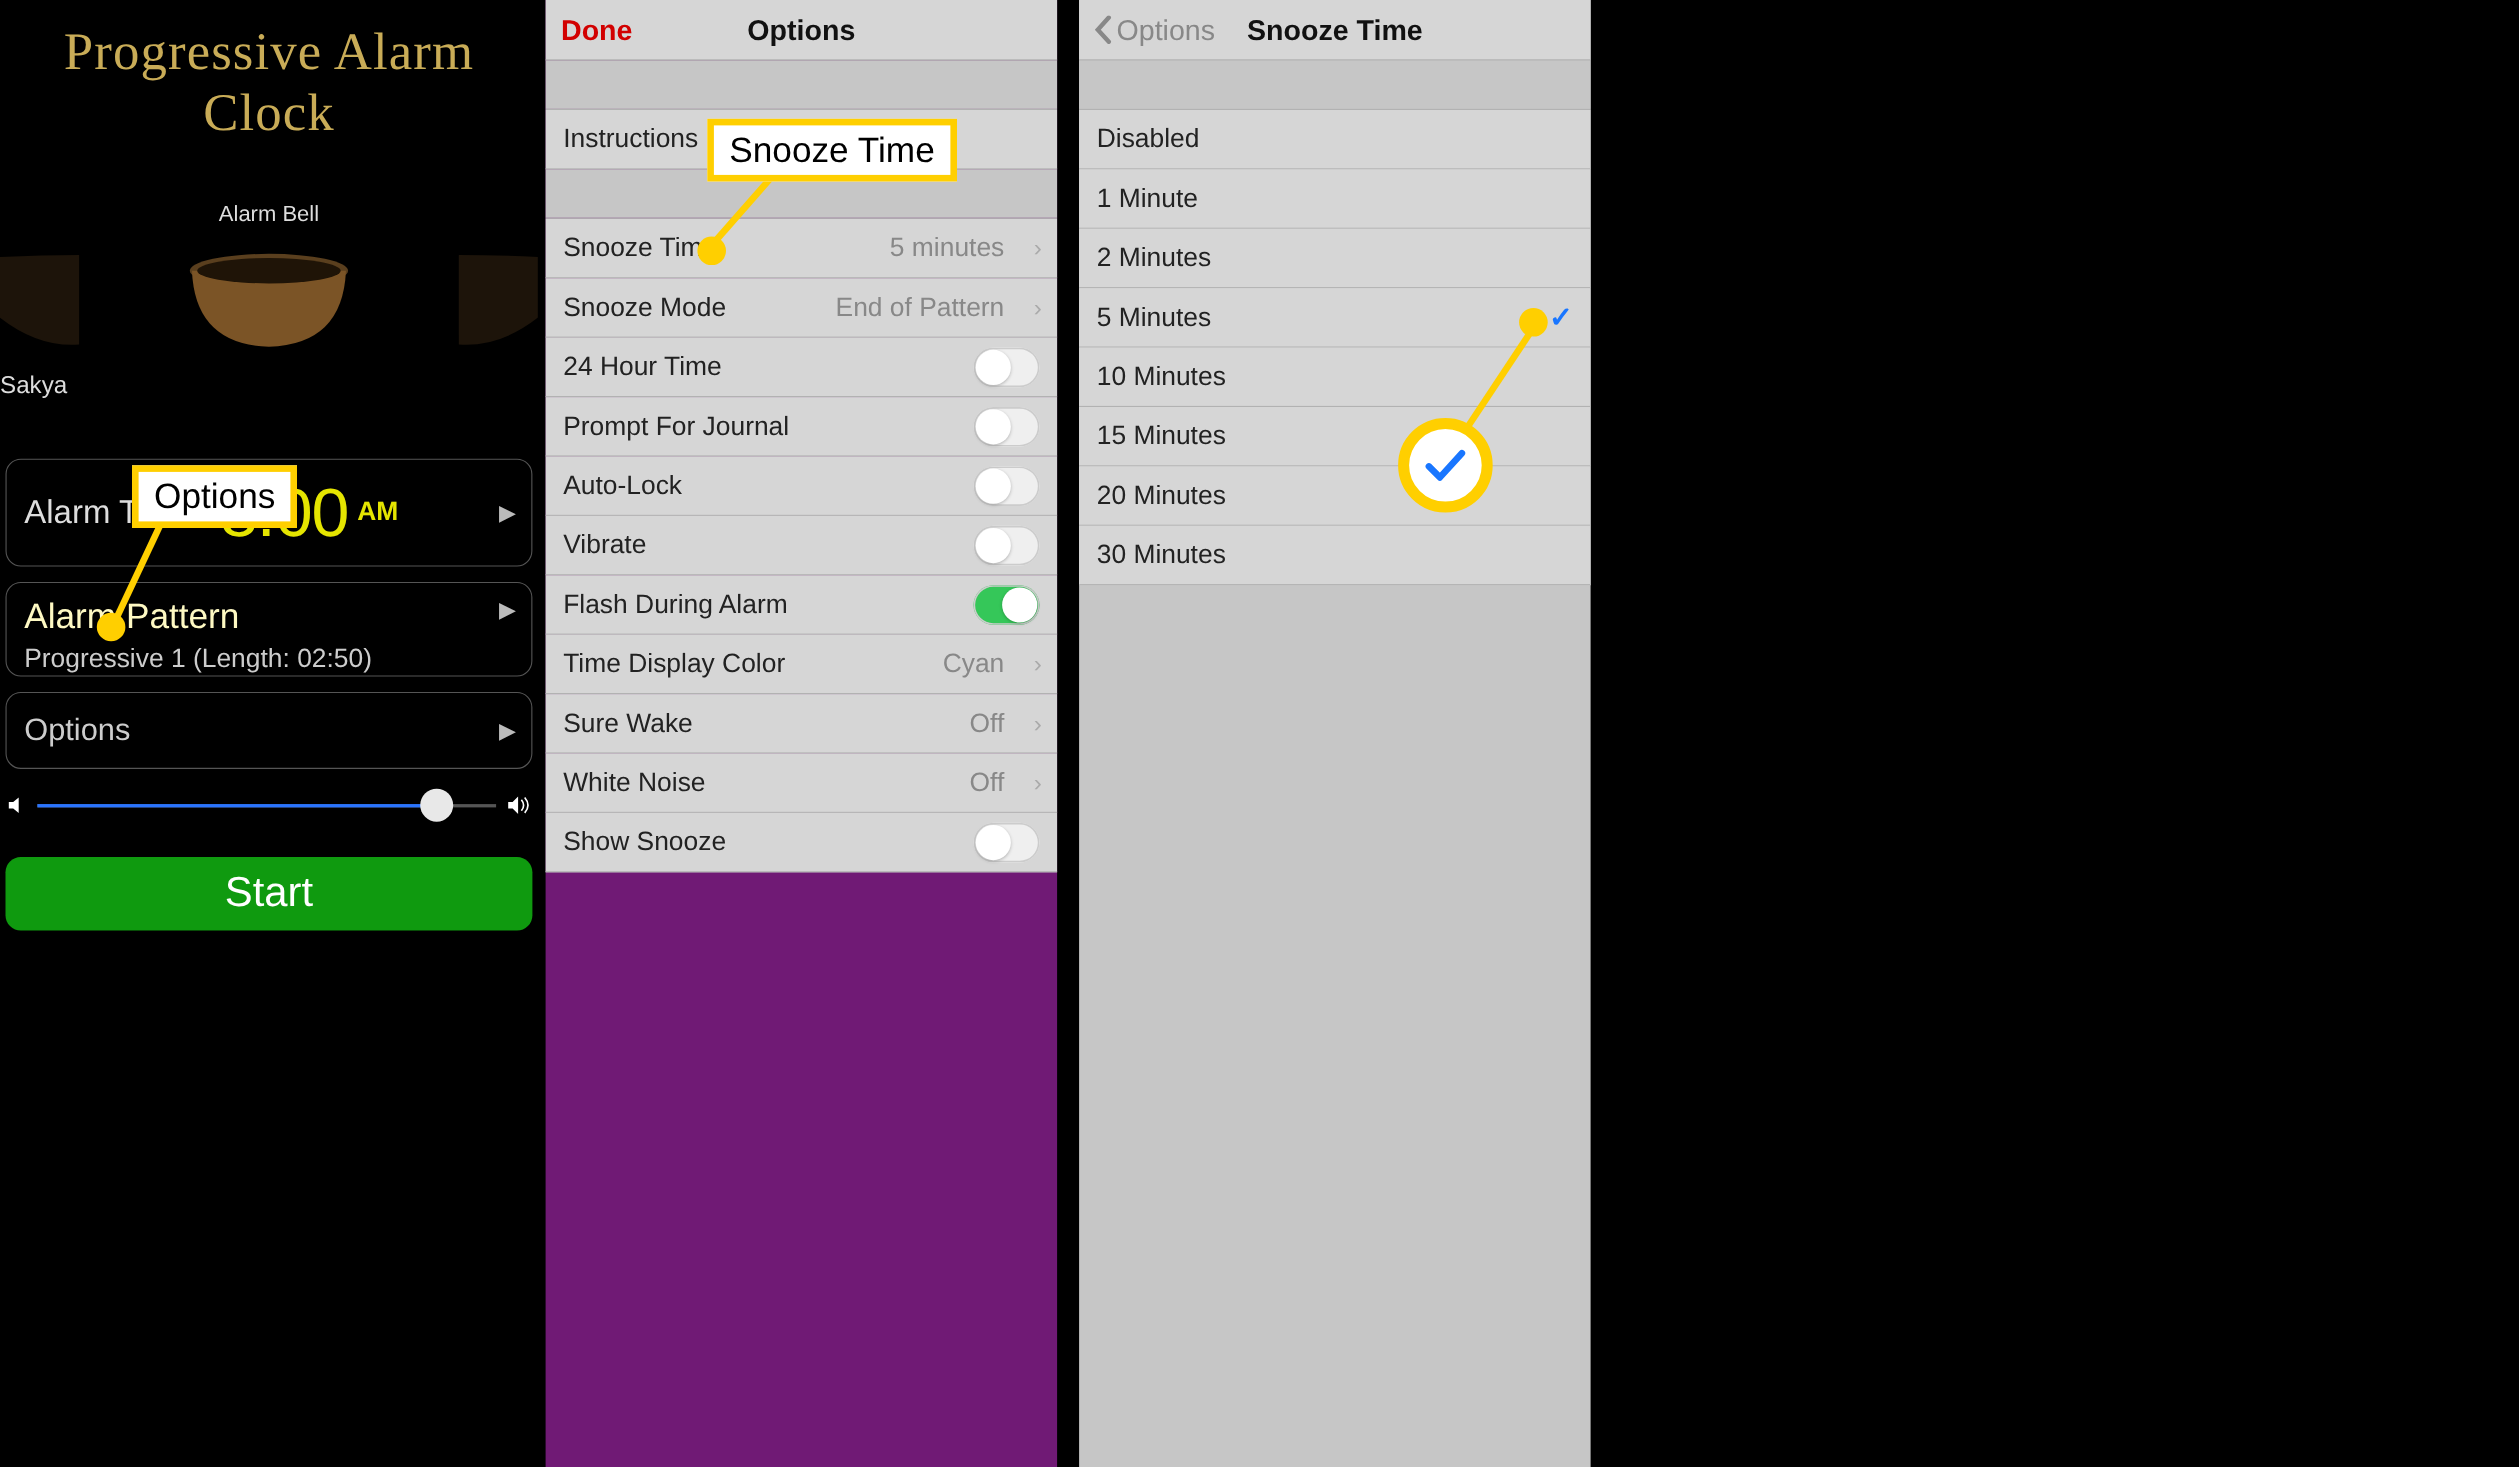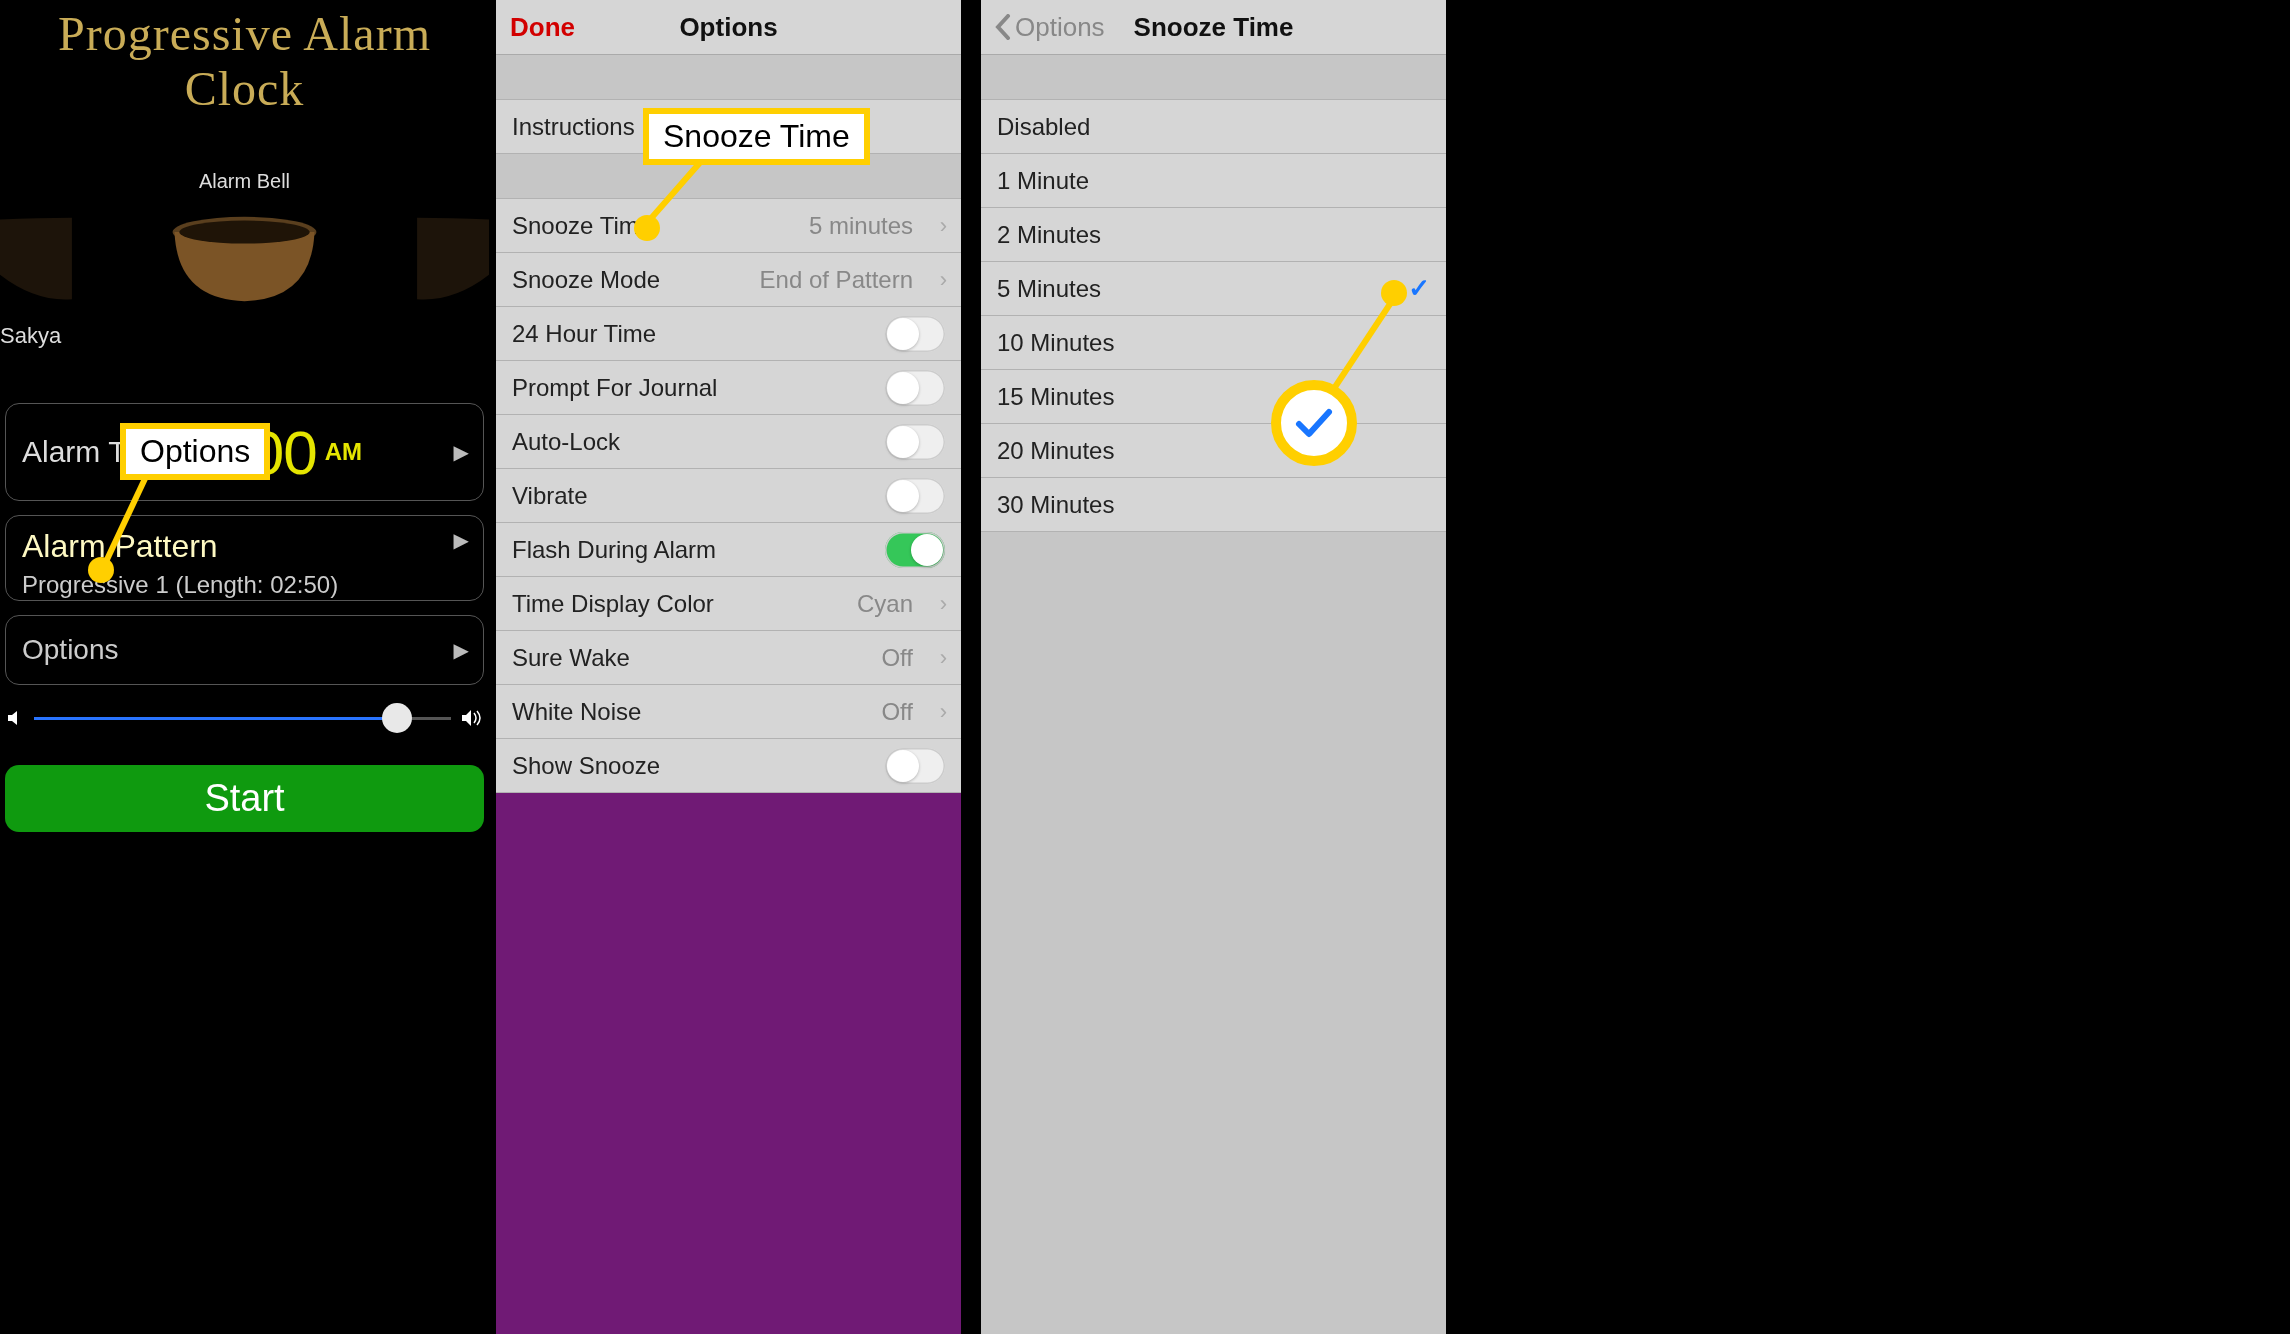--- a/index.html
+++ b/index.html
@@ -1,21 +1,21 @@
 <!DOCTYPE html>
 <html><head>
 <meta charset="utf-8">
 <style>
 *{margin:0;padding:0;box-sizing:border-box}
 body{font-family:-apple-system,'Helvetica Neue',Arial,sans-serif;background:#000;width:2290px;height:1334px;overflow:hidden;position:relative}
 .row{display:flex;height:1334px}
 
 
 .p1{width:489px;background:#000;color:#fff;position:relative;padding:0}
-.p1-title{font-family:'Times New Roman',serif;font-size:48px;color:#c9ac57;letter-spacing:1px;text-align:center;padding-top:6px}
+.p1-title{font-family:'Times New Roman',serif;font-size:48px;color:#c9ac57;letter-spacing:1px;text-align:center;padding-top:20px}
 .bell-label{text-align:center;font-size:20px;color:#ddd;margin-top:54px}
 .bowls{display:flex;align-items:flex-start;justify-content:space-between;margin-top:18px;height:94px;overflow:hidden}
 .bowl{width:170px;height:94px}
 .bell-name{text-align:left;font-size:22px;color:#ddd;margin-top:18px}
 .rowbox{border:1.5px solid #555;border-radius:14px;margin:14px 5px 0;padding:14px 16px;display:flex;align-items:center;color:#ccc;font-size:28px;position:relative}
 .alarm-time-box{height:98px;margin-top:54px}
 .alarm-time-label{font-size:30px;color:#ddd}
 .alarm-time-digits{font-size:62px;color:#e5e500;font-weight:400;margin-left:18px;letter-spacing:-1px}
 .ampm{font-size:24px;color:#e5e500;margin-left:8px;font-weight:600}
 .tri{position:absolute;right:14px;color:#bbb;font-size:20px}

